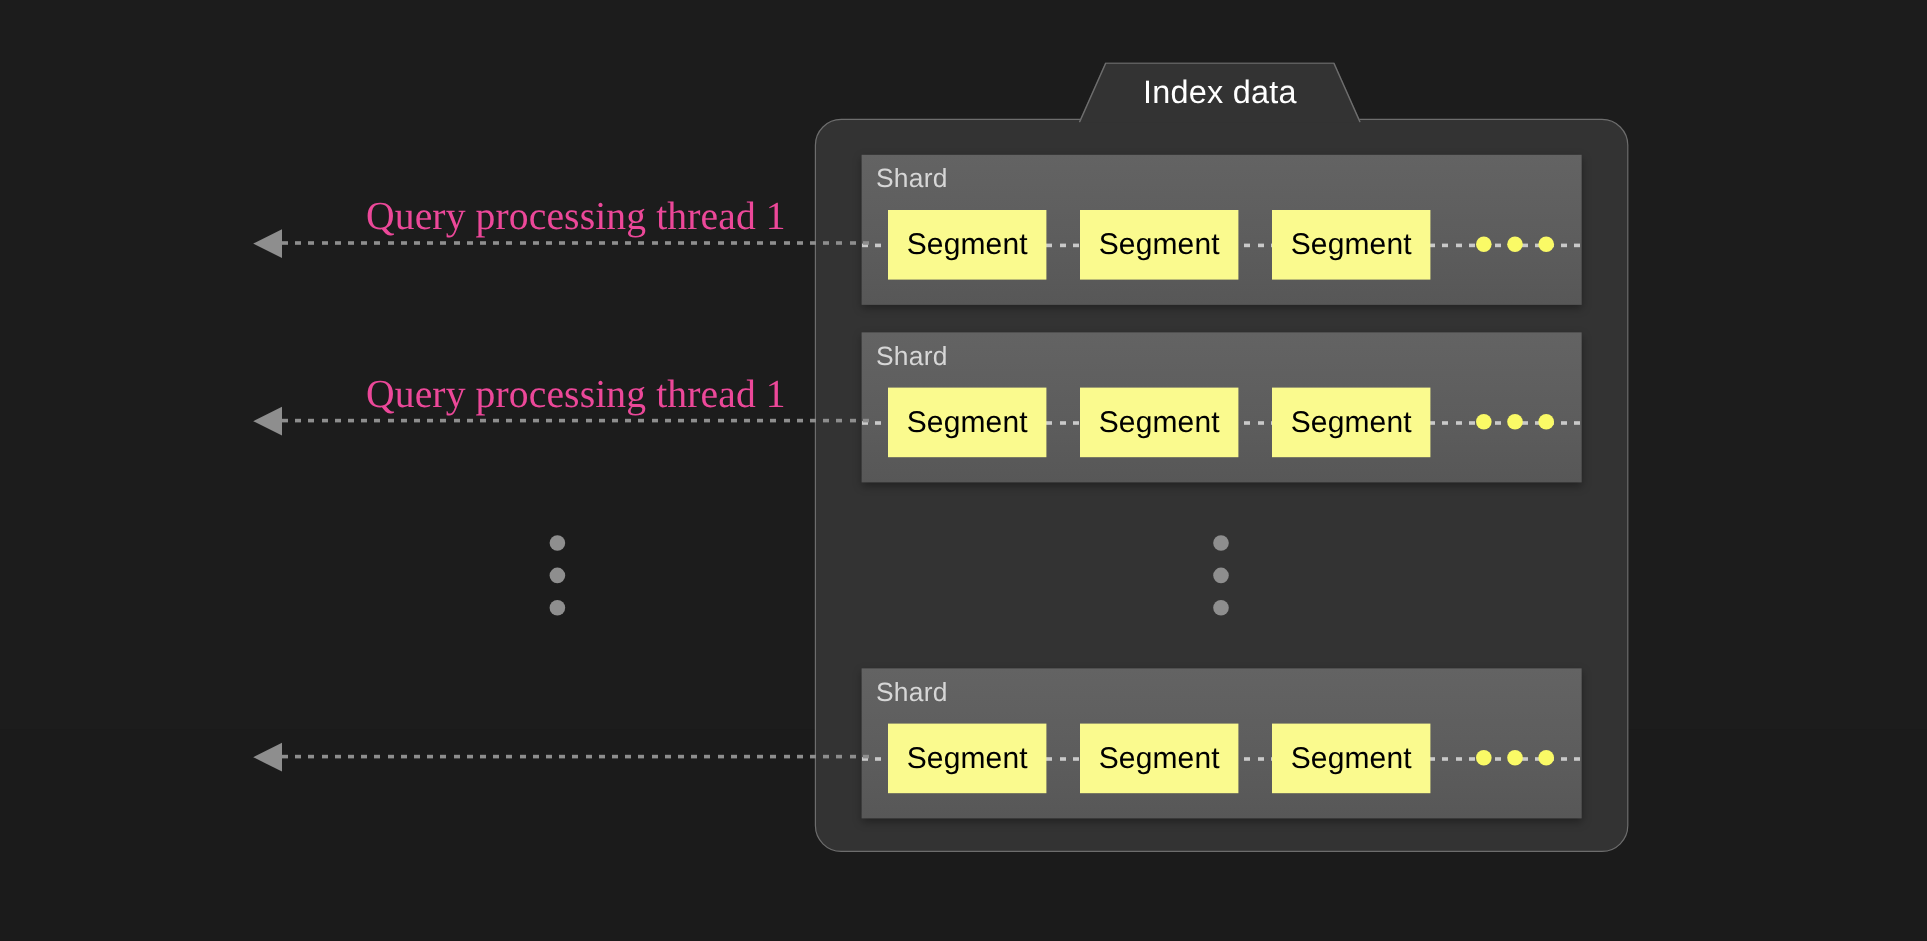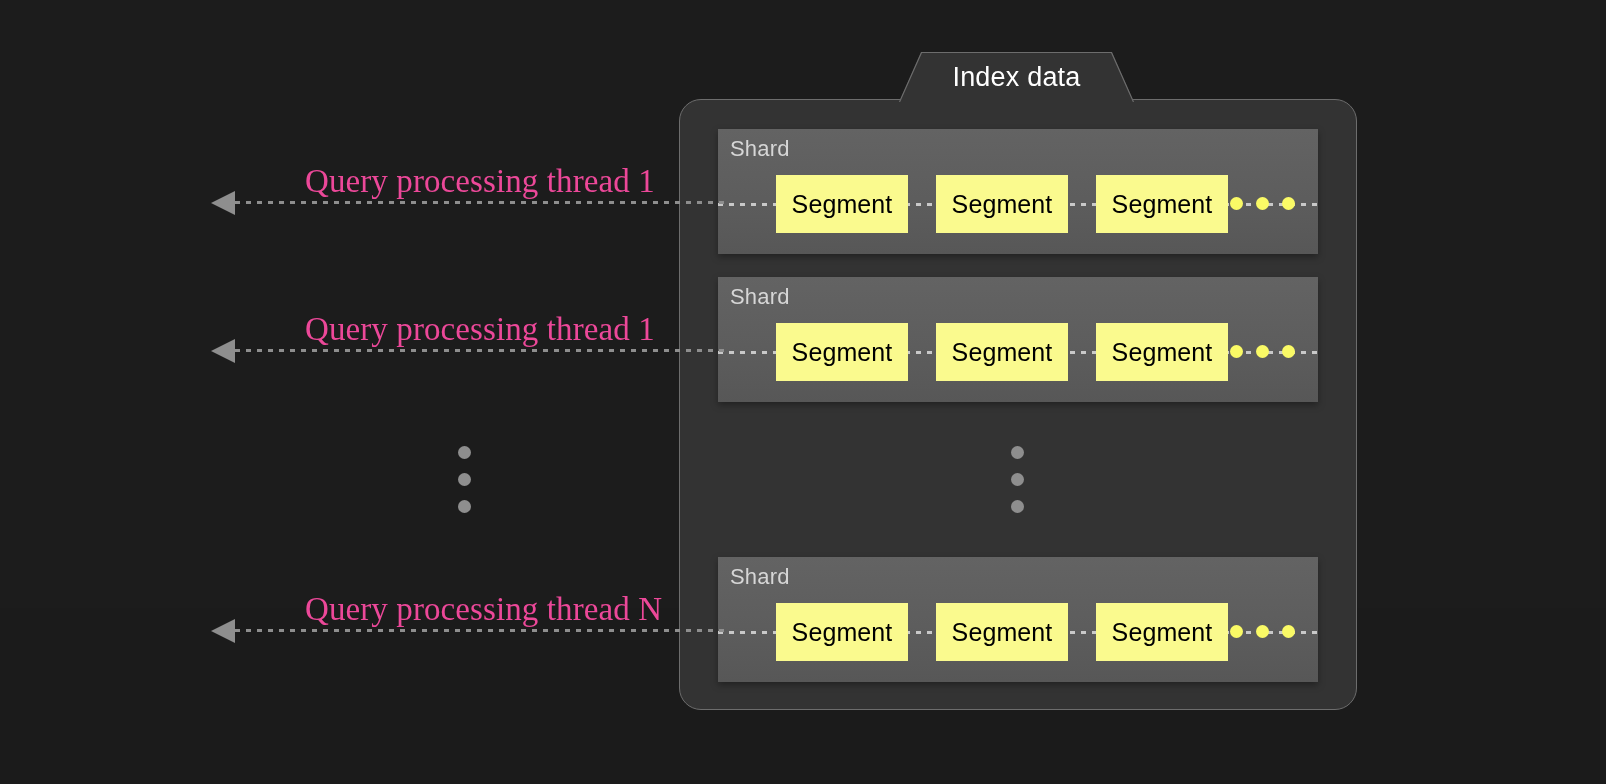--- a/index.html
+++ b/index.html
@@ -96,21 +96,20 @@
     top: 46px;
     width: 132px;
     height: 58px;
     background: #fafa8e;
     display: flex;
     align-items: center;
     justify-content: center;
     color: #000000;
     font-size: 25px;
     letter-spacing: 0.1px;
-    margin-left: 36px;
   }
   .segment.s1 { left: 22px; }
   .segment.s2 { left: 182px; }
   .segment.s3 { left: 342px; }
 
   
   .shard-line {
     position: absolute;
     left: 0px;
     top: 74px;
@@ -244,17 +243,16 @@
   </div>
 
   <div class="thread-label t1">Query processing thread 1</div>
   <div class="thread-line t1"></div>
   <div class="arrow-head t1"></div>
 
   <div class="thread-label t2">Query processing thread 1</div>
   <div class="thread-line t2"></div>
   <div class="arrow-head t2"></div>
 
-  <div class="thread-label t3">Query processing thread N</div>
   <div class="thread-line t3"></div>
   <div class="arrow-head t3"></div>
 
 </div>
 
 </body></html>

